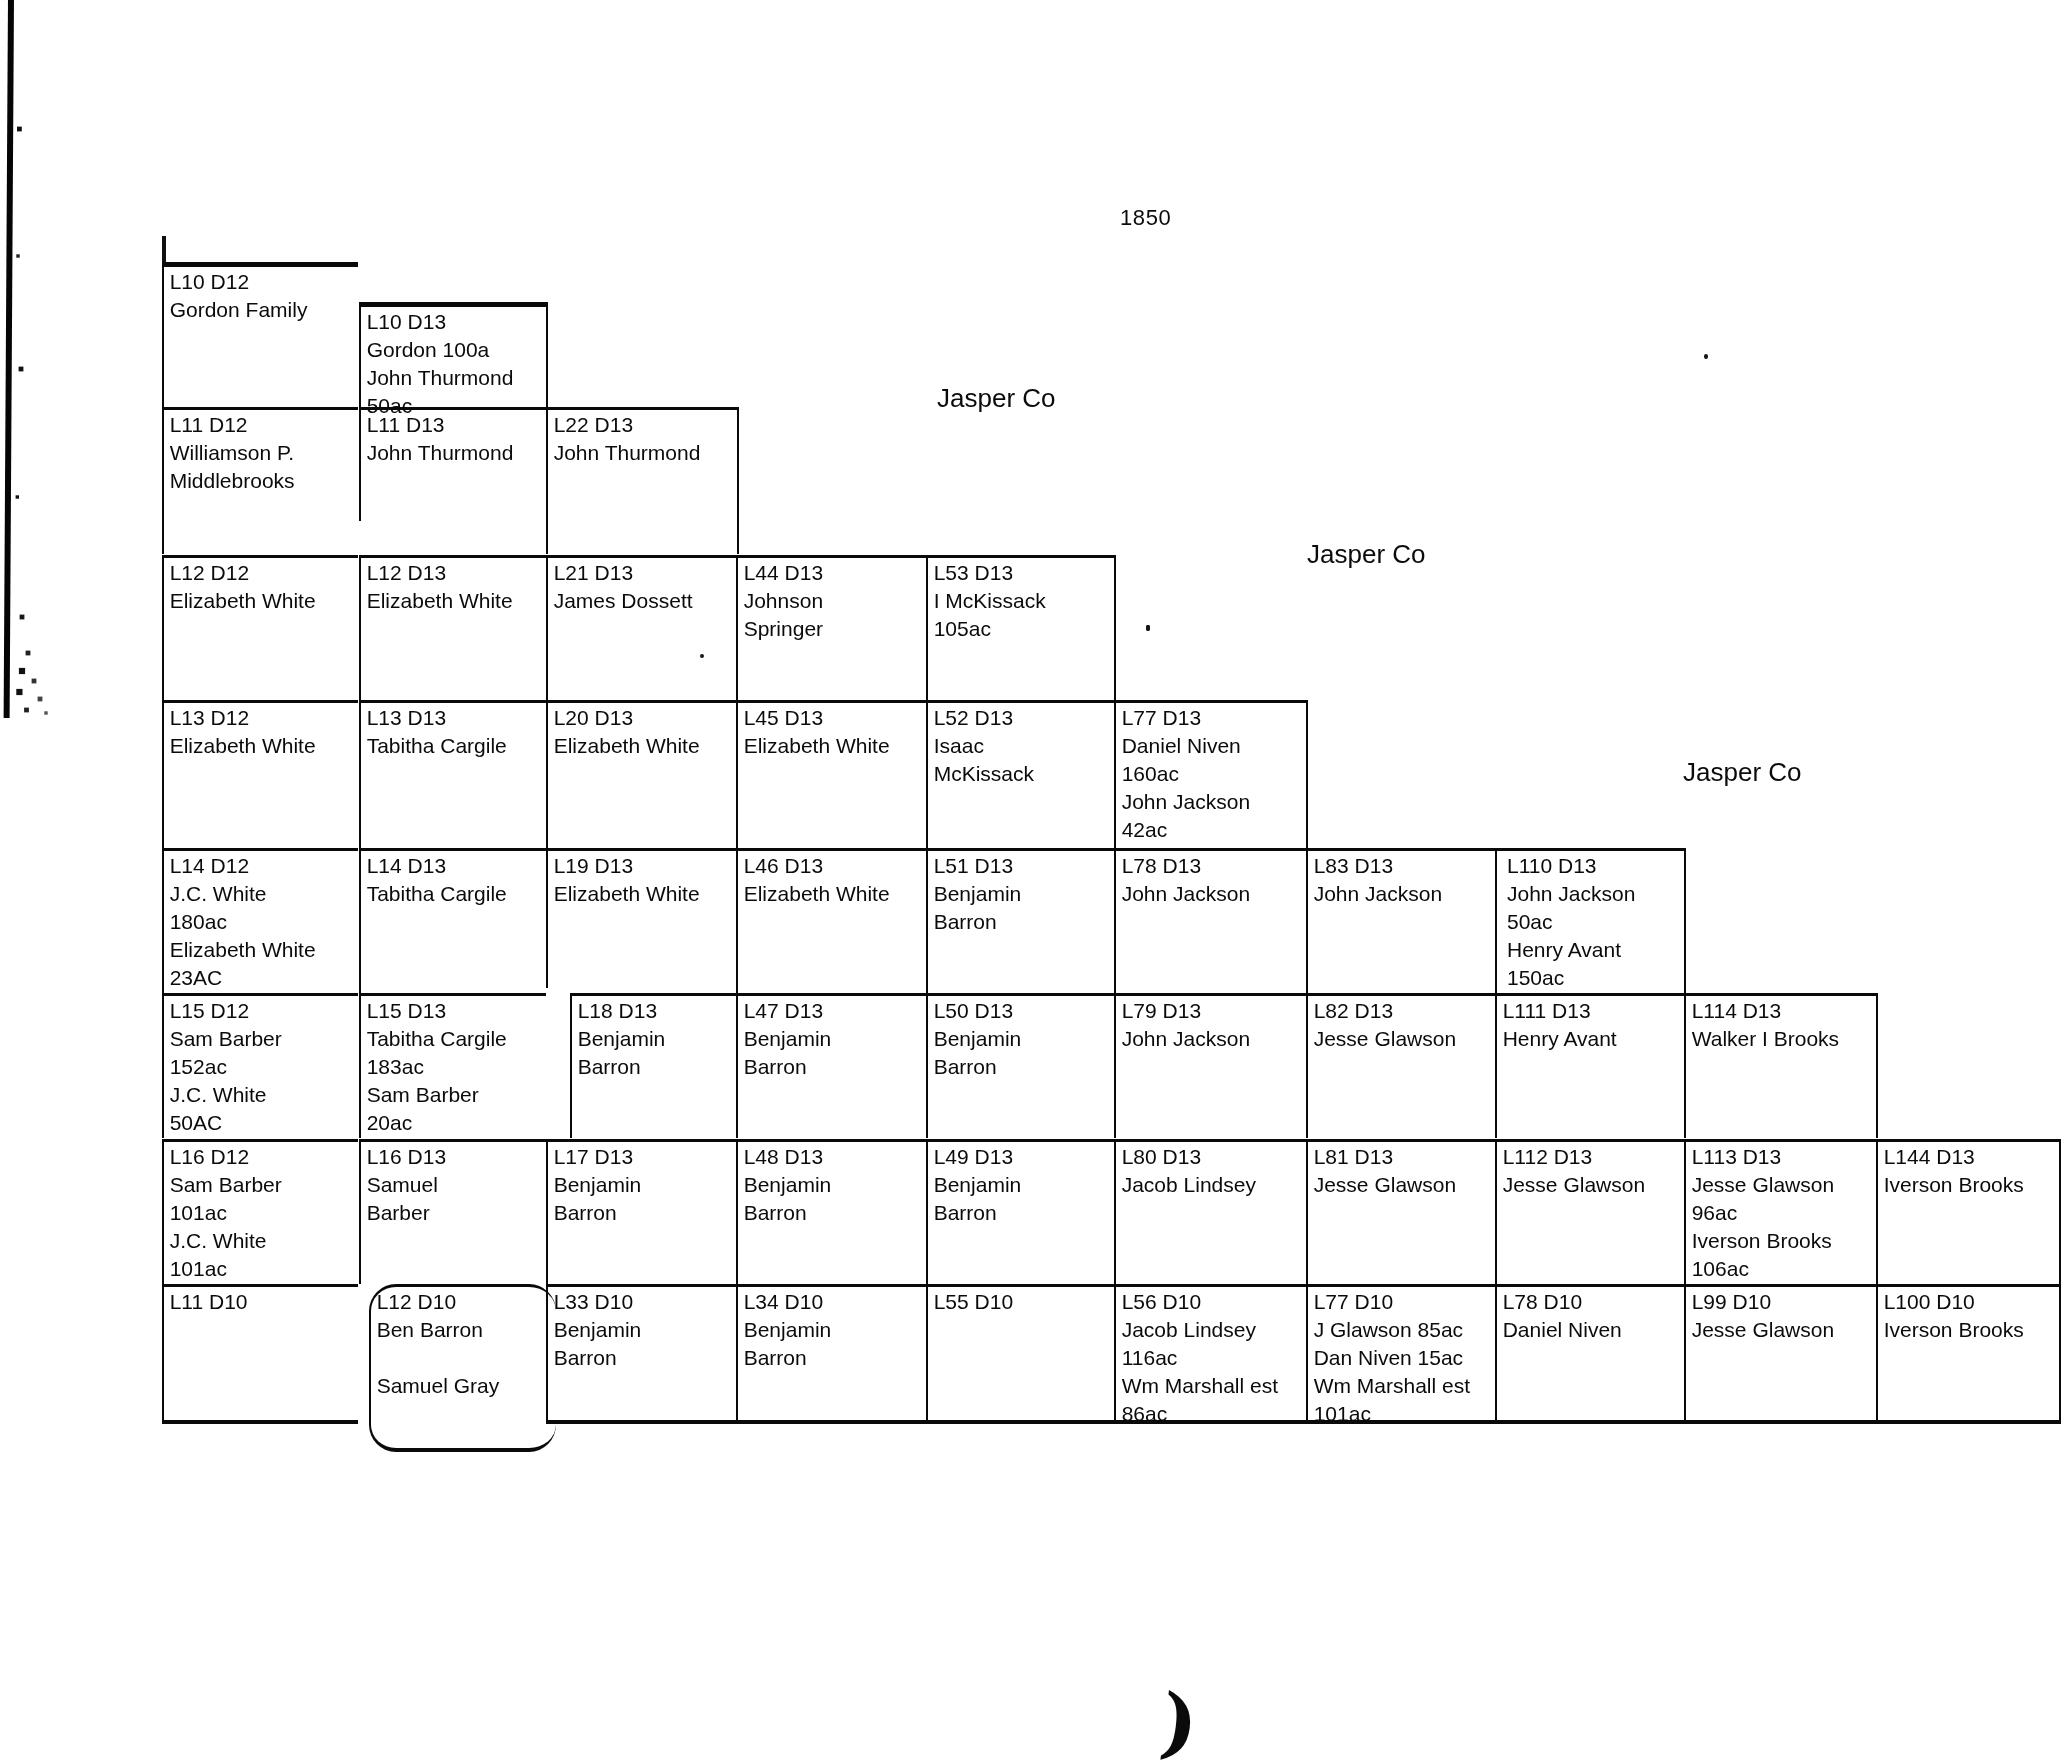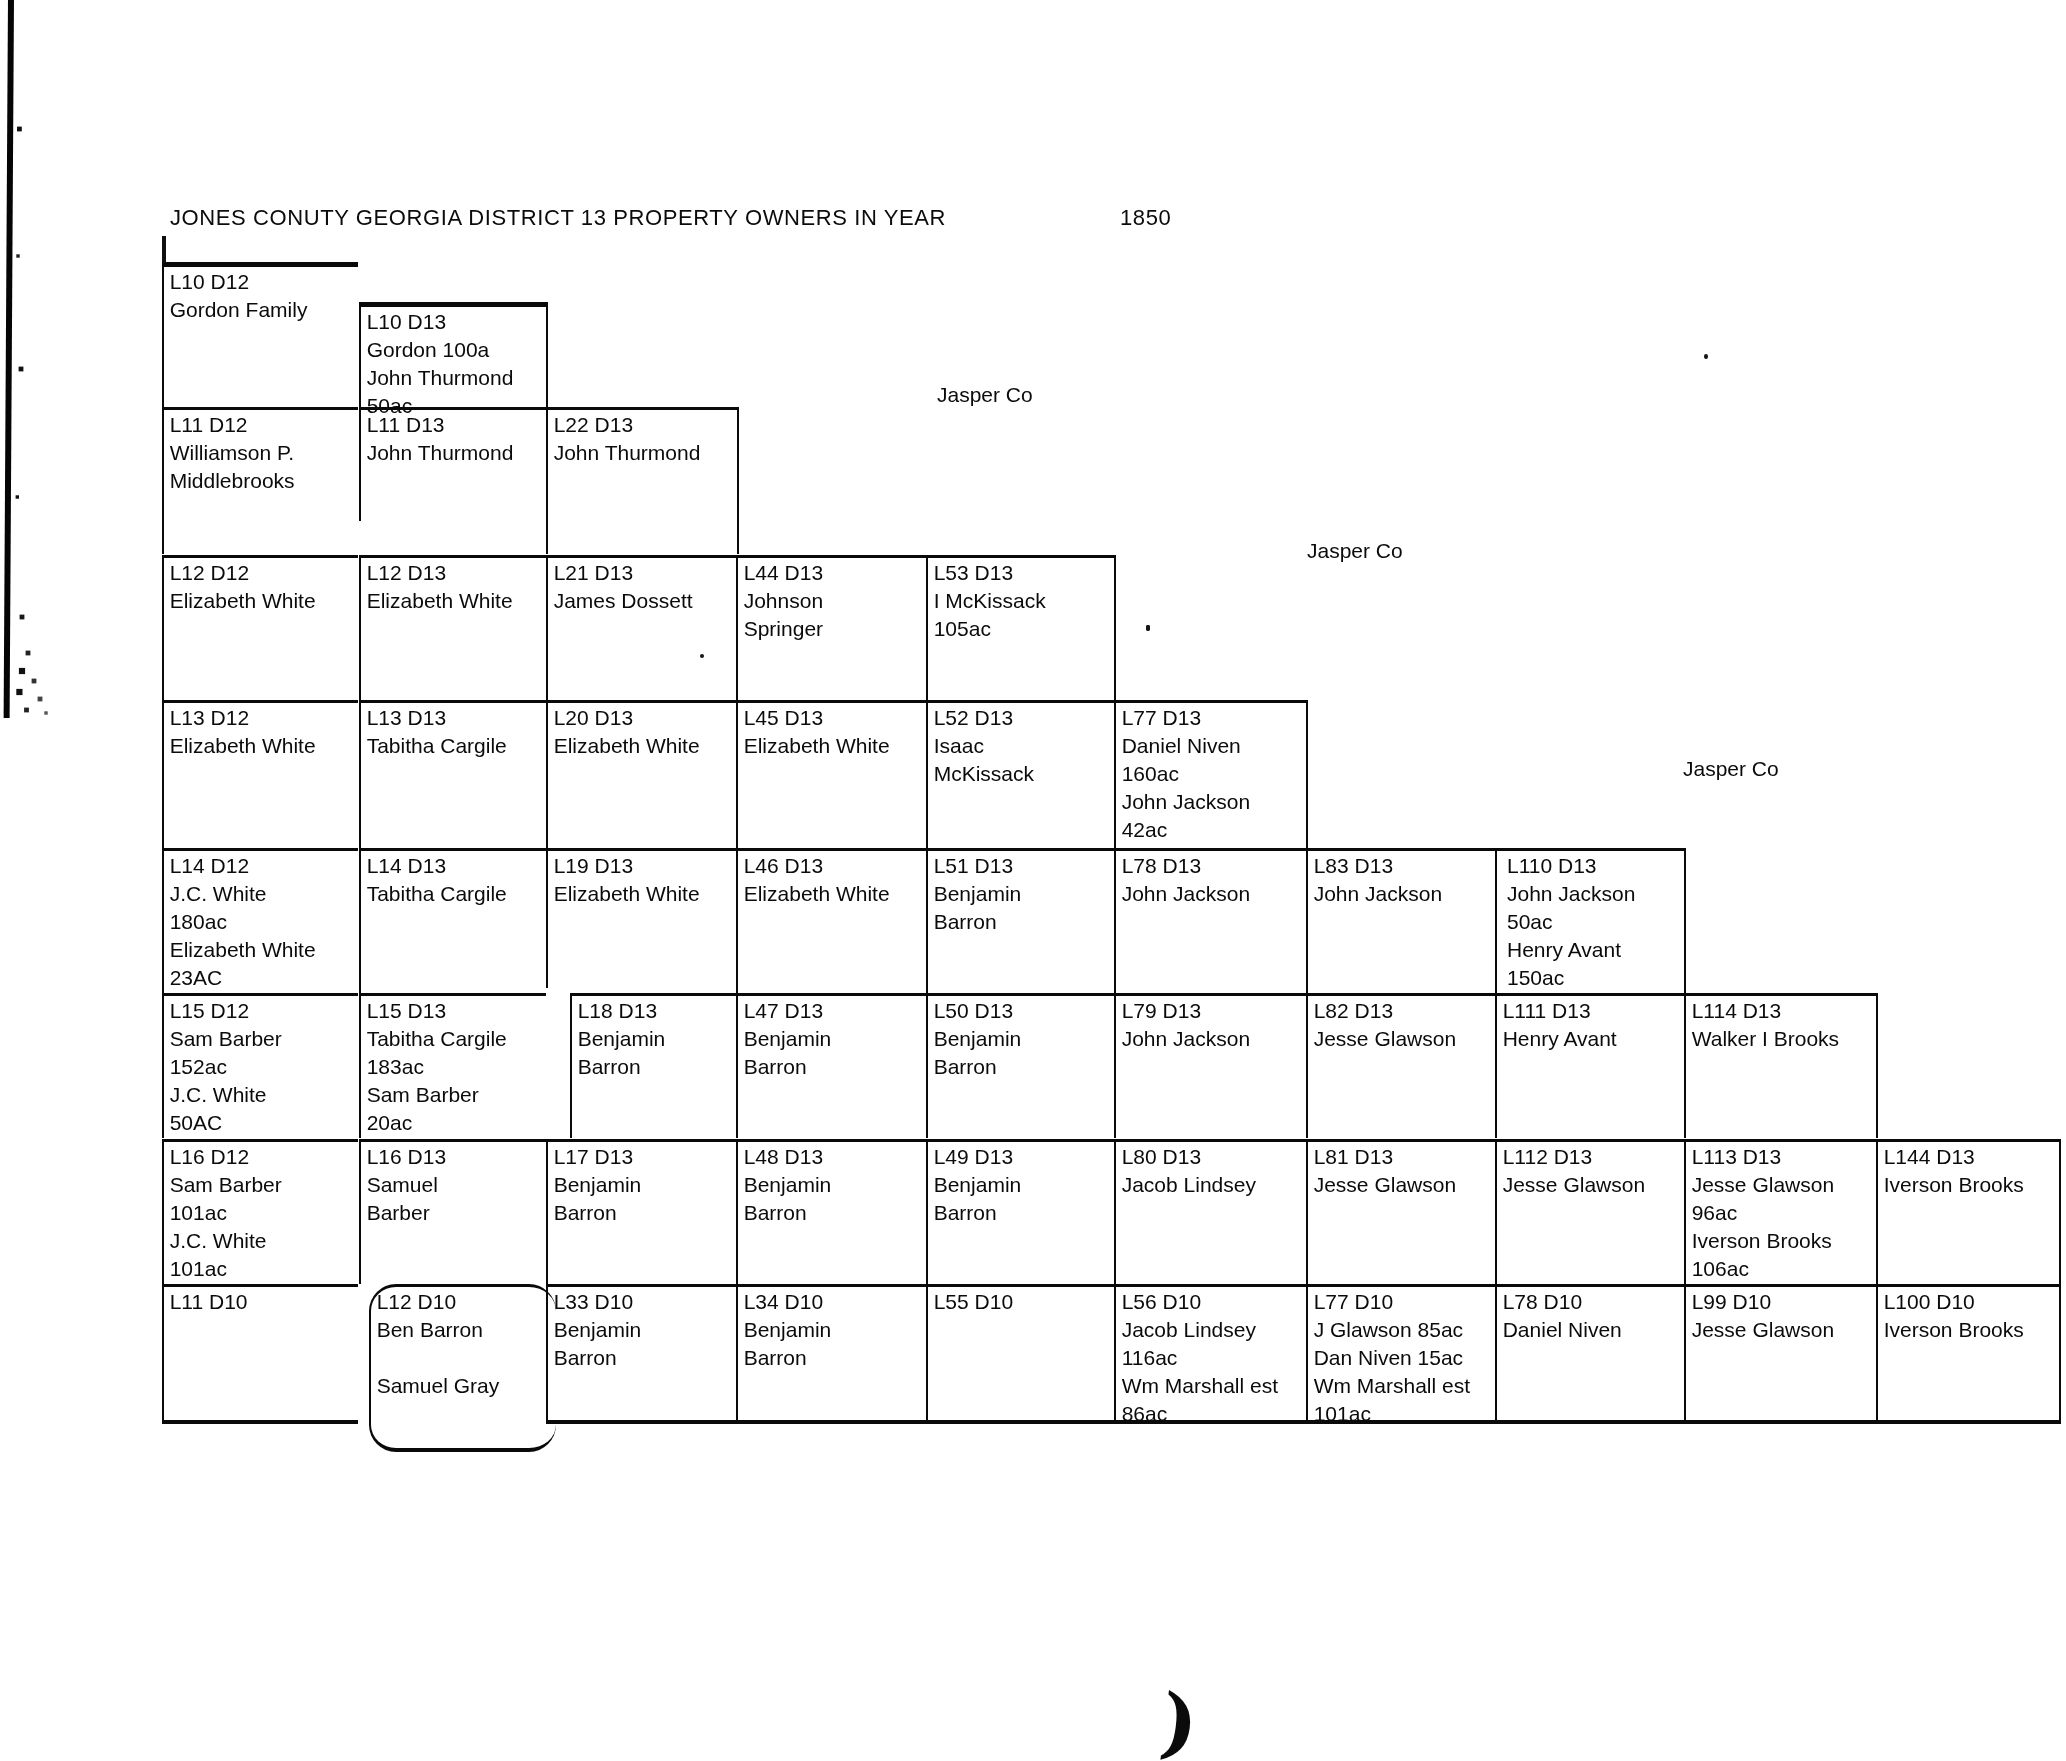--- a/index.html
+++ b/index.html
@@ -37,21 +37,21 @@
     background:transparent;
   }
   .lot-id, .owner-line{
     font-size:21px;
     line-height:28px;
     white-space:nowrap;
   }
   .owner-line{min-height:28px;}
   .county-label{
     position:absolute;
-    font-size:21px;
+    font-size:26px;
     white-space:nowrap;
   }
   
   .scan-line{
     position:absolute;
     left:7.8px;
     top:-2.8px;
     width:6.4px;
     height:721px;
     background:#050505;
@@ -104,21 +104,20 @@
     font-weight:bold;
     transform:rotate(7deg);
     line-height:71px;
   }
 </style>
 </head>
 <body>
 
 <div id="page">
 
-  <div class="doc-title">JONES CONUTY GEORGIA DISTRICT 13 PROPERTY OWNERS IN YEAR</div>
 
   <div class="doc-year">1850</div>
 
   <div id="grid-layer">
       <div class="cell" style="left: 162px; top: 262px; width: 196px; height: 145px; border-top-width: 5px;">
         <div class="lot-id">L10 D12</div>
         <div class="owner-line">Gordon Family</div>
       </div>
       <div class="cell" style="left: 359px; top: 262px; width: 189px; height: 145px; border-right: 2.1px solid rgb(10, 10, 10); border-top-width: 5px; margin-top: 40px;">
         <div class="lot-id">L10 D13</div>

